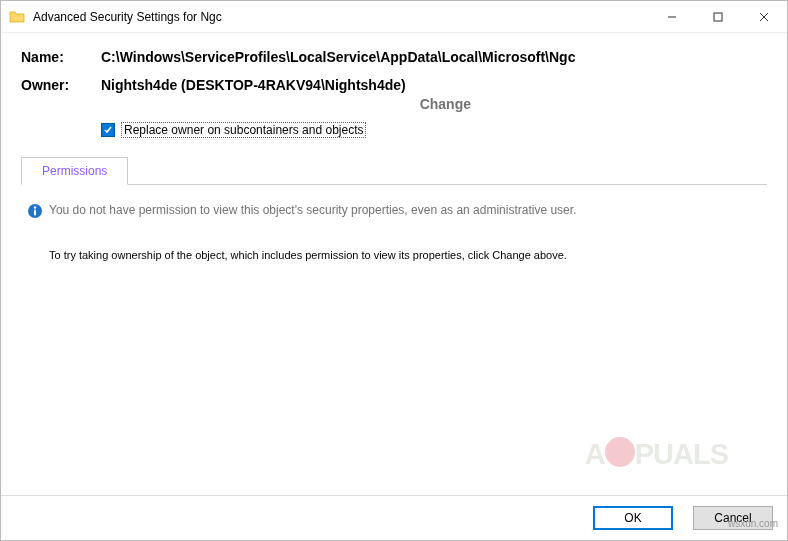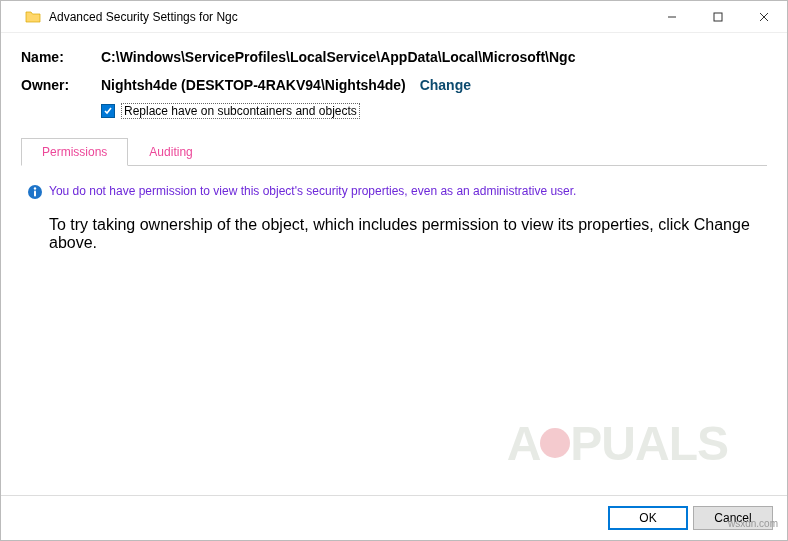--- a/index.html
+++ b/index.html
@@ -17,21 +17,21 @@
       height: 541px;
       border: 1px solid #bbb;
       background: #fff;
       display: flex;
       flex-direction: column;
     }
     .titlebar {
       height: 32px;
       display: flex;
       align-items: center;
-      padding-left: 24px;
+      padding-left: 8px;
       border-bottom: 1px solid #eee;
     }
     .titlebar .icon {
       width: 16px; height: 16px;
       margin-right: 8px;
       display: flex; align-items: center; justify-content: center;
     }
     .titlebar .title { flex: 1; font-size: 12px; color: #000; }
     .win-controls { display: flex; height: 100%; }
     .win-btn {
@@ -48,21 +48,21 @@
     }
     .info-row {
       display: flex;
       margin-bottom: 12px;
       font-size: 14px;
       font-weight: bold;
     }
     .info-label { width: 80px; color: #000; }
     .info-value { flex: 1; color: #000; }
     .owner-row .info-value { display: flex; align-items: flex-start; gap: 14px; }
-    .link { color: #0c4a6e; text-decoration: none; cursor: pointer; }
+    .link { color: #737373; text-decoration: none; cursor: pointer; margin-top: 19px; }
     .checkbox-row {
       margin-left: 80px;
       display: flex;
       align-items: center;
       gap: 6px;
       margin-top: -2px;
       margin-bottom: 14px;
     }
     .checkbox {
       width: 14px; height: 14px;
@@ -76,21 +76,21 @@
       padding: 0 2px;
     }
     .tabs {
       display: flex;
       border-bottom: 1px solid #ccc;
       margin-top: 4px;
     }
     .tab {
       padding: 6px 20px;
       font-size: 12px;
-      color: #ec4899;
+      color: #8b5cf6;
       border: 1px solid transparent;
       border-bottom: none;
       position: relative;
       top: 1px;
       cursor: pointer;
     }
     .tab.active {
       background: #fff;
       border: 1px solid #ccc;
       border-bottom: 1px solid #fff;
@@ -98,36 +98,36 @@
     .tab:not(.active) { background: transparent; }
     .panel {
       flex: 1;
       padding: 18px 6px;
     }
     .msg-row {
       display: flex;
       align-items: flex-start;
       gap: 6px;
       font-size: 12px;
-      color: #6d28d9;
-      margin-bottom: 16px;
+      color: #737373;
+      margin-bottom: 30px;
     }
     .msg-row .info-icon {
       width: 16px; height: 16px; flex-shrink: 0;
       display: flex; align-items: center; justify-content: center;
     }
     .msg-sub {
       margin-left: 22px;
-      font-size: 16px;
+      font-size: 11px;
       color: #000;
     }
     .button-bar {
       display: flex;
       justify-content: flex-end;
-      gap: 5px;
+      gap: 20px;
       padding: 10px 14px;
       border-top: 1px solid #ddd;
     }
     .btn {
       min-width: 80px;
       height: 24px;
       border: 1px solid #adadad;
       background: #e1e1e1;
       font-size: 12px;
       font-family: inherit;
@@ -135,21 +135,21 @@
       padding: 0 12px;
     }
     .btn.primary {
       border: 2px solid #0078d7;
       background: #fff;
     }
     .watermark {
       position: absolute;
       right: 60px;
       bottom: 70px;
-      font-size: 48px;
+      font-size: 29px;
       font-weight: 700;
       color: rgba(120,140,110,0.18);
       letter-spacing: -1px;
       pointer-events: none;
       font-family: Arial, sans-serif;
     }
     .watermark .dot {
       display: inline-block;
       width: 30px; height: 30px;
       background: rgba(213,42,58,0.25);
@@ -210,26 +210,25 @@
         <a class="link">Change</a>
       </div>
     </div>
 
     <div class="checkbox-row">
       <span class="checkbox">
         <svg width="10" height="10" viewBox="0 0 10 10">
             <polyline points="2,5 4,7 8,2" fill="none" stroke-width="1.6"></polyline>
           </svg>
       </span>
-      <span class="checkbox-label">Replace have on subcontainers and objects</span>
+      <span class="checkbox-label">Replace owner on subcontainers and objects</span>
     </div>
 
     <div class="tabs">
       <div class="tab active">Permissions</div>
-      <div class="tab">Auditing</div>
     </div>
 
     <div class="panel">
       <div class="msg-row">
         <span class="info-icon">
           <svg width="16" height="16" viewBox="0 0 16 16">
             <circle cx="8" cy="8" r="7" fill="#1e74c9"></circle>
             <circle cx="8" cy="4.5" r="1.2" fill="#fff"></circle>
             <rect x="7" y="6.5" width="2" height="6" fill="#fff" rx="1"></rect>
           </svg>

